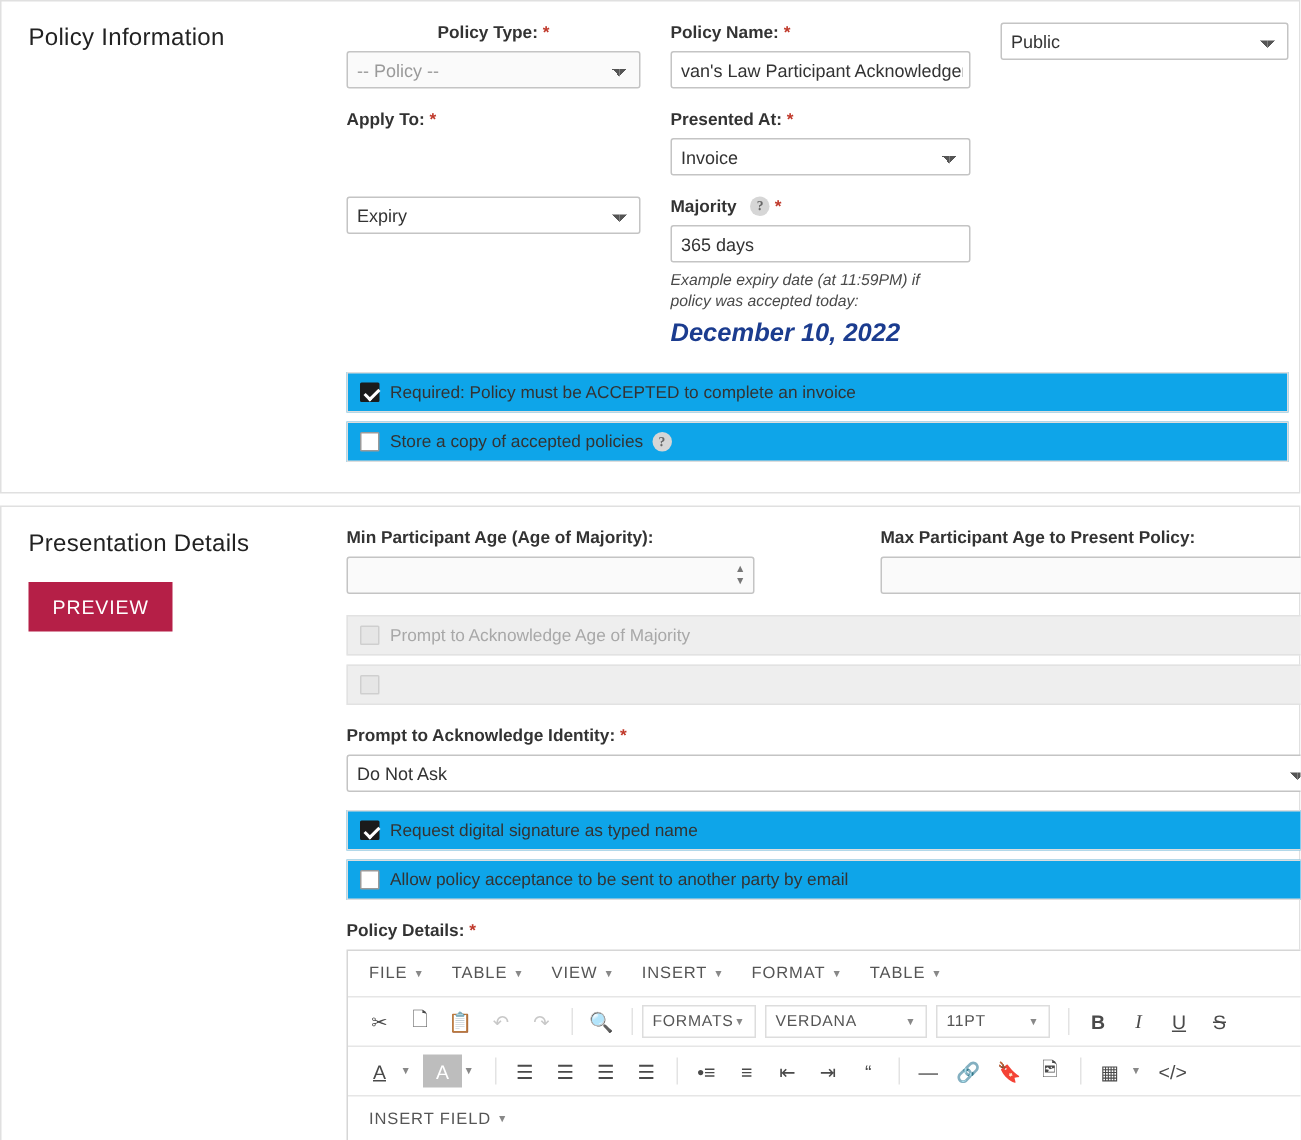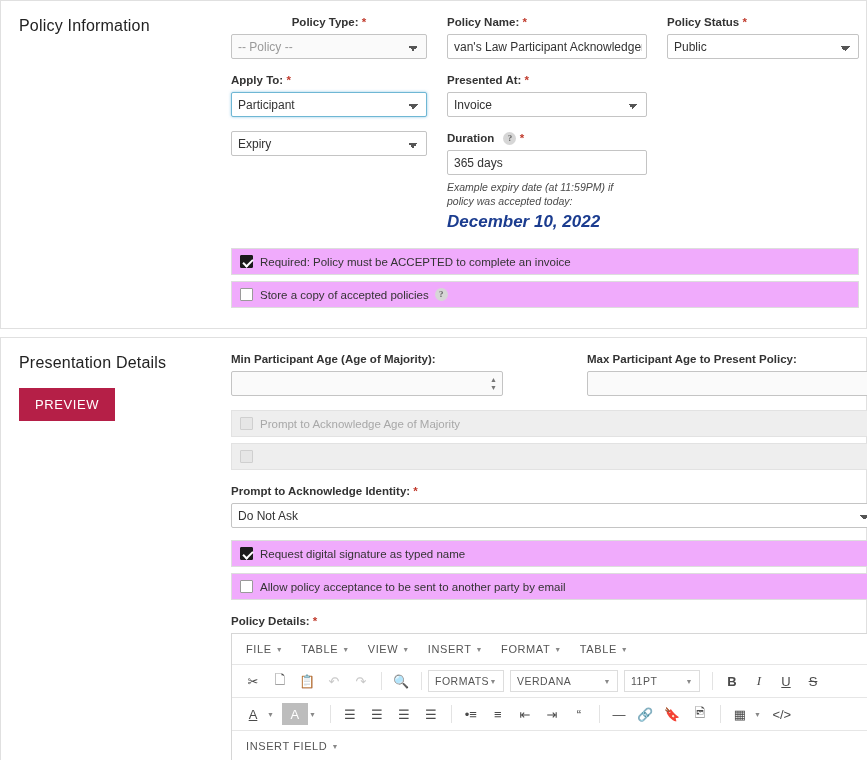--- a/index.html
+++ b/index.html
@@ -93,21 +93,21 @@
   }
 
   .hint {
     font-size: 10.5px; color: #4a4a4a; font-style: italic;
     margin-top: 5px; line-height: 14px; width: 195px;
   }
   .hint-date { color: #1b3c8f; font-weight: bold; font-style: italic; margin-top: 4px; font-size: 17px; }
 
   .checkrow {
     border: 1px solid #ddd;
-    background: #f0abfc;
+    background: #0ea5e9;
     height: 27px;
     display: flex; align-items: center;
     padding: 0 8px;
     margin-bottom: 6px;
     font-size: 11.5px;
     color: #333;
   }
   .checkrow.disabled { background: #eeeeee; color: #a8a8a8; border-color: #e2e2e2; }
   .cbox {
     width: 13px; height: 13px; border: 1px solid #9a9a9a; background: #fff;
@@ -178,39 +178,32 @@
 
         <div class="field" style="width:200px;flex:0 0 200px">
           <label class="flabel">
             <span>Policy Name:</span>
             <span class="req">*</span>
           </label>
           <input class="inp" type="text" value="van's Law Participant Acknowledgement" style="">
         </div>
 
         <div class="field" style="width:192px;flex:0 0 192px">
-          <label class="flabel">
-            <span>Policy Status</span>
-            <span class="req">*</span>
-          </label>
           <select class="inp">
             <option>Public</option>
           </select>
         </div>
       </div>
 
       <div class="row">
         <div class="field" style="width:196px;flex:0 0 196px">
           <label class="flabel">
             <span>Apply To:</span>
             <span class="req">*</span>
           </label>
-          <select class="inp focused">
-            <option>Participant</option>
-          </select>
         </div>
 
         <div class="field" style="width:200px;flex:0 0 200px">
           <label class="flabel">
             <span>Presented At:</span>
             <span class="req">*</span>
           </label>
           <select class="inp">
             <option>Invoice</option>
           </select>
@@ -220,21 +213,21 @@
 
       <div class="row">
         <div class="field" style="width:196px;flex:0 0 196px">
           <select class="inp">
             <option>Expiry</option>
           </select>
         </div>
 
         <div class="field" style="width:200px;flex:0 0 200px">
           <label class="flabel">
-            <span>Duration</span>
+            <span>Majority</span>
             <span class="qmark">?</span>
             <span class="req">*</span>
           </label>
           <input class="inp" type="text" value="365 days" style="">
           <div class="hint">Example expiry date (at 11:59PM) if policy was accepted today:</div>
           <div class="hint-date">December 10, 2022</div>
         </div>
         <div style="width:192px"></div>
       </div>
 

